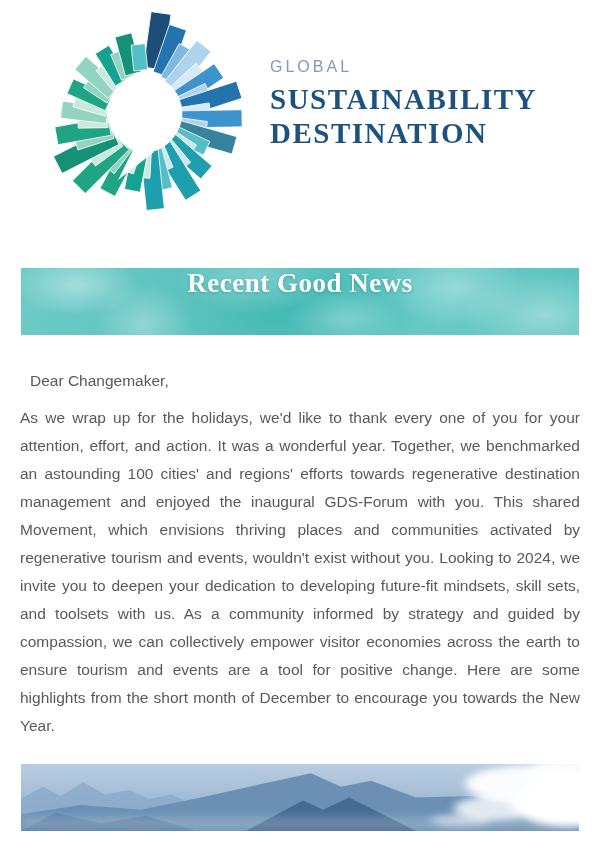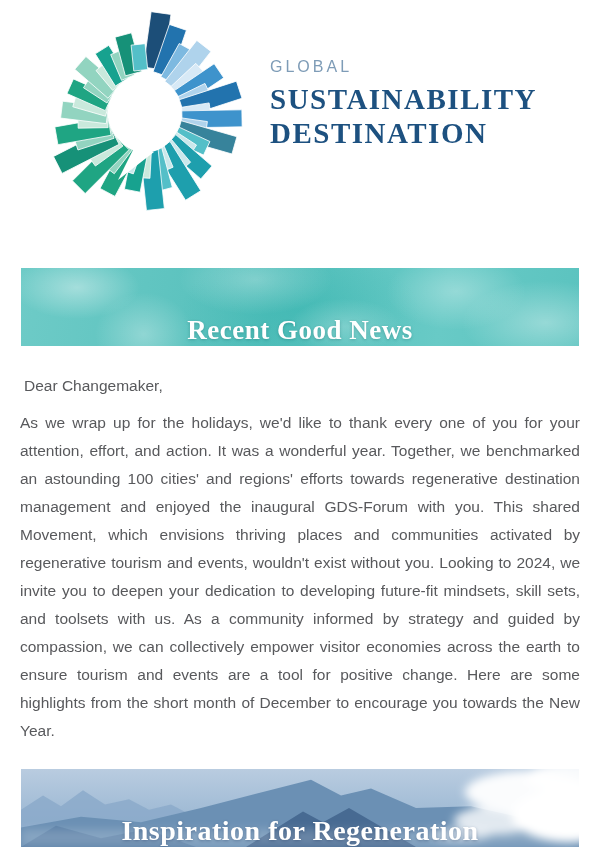--- a/index.html
+++ b/index.html
@@ -8,41 +8,41 @@
 
   
   .header{display:flex;align-items:flex-start;padding:8px 12px 0 18px;height:236px;box-sizing:border-box;}
   .logo-svg{width:240px;height:228px;flex:0 0 auto;}
   .brand-text{margin-left:12px;padding-top:50px;}
   .brand-global{font-family:"Liberation Sans",sans-serif;font-size:16px;letter-spacing:3px;color:#7E9CB7;margin:0 0 6px 0;font-weight:400;}
   .brand-title{margin:0;font-family:"Liberation Serif",serif;font-weight:700;font-size:29px;line-height:34px;letter-spacing:1.5px;color:#1D5180;}
   .brand-title span{display:block;}
 
   
-  .banner{position:relative;margin:0 21px;height:78px;display:flex;align-items:flex-end;justify-content:center;overflow:hidden;}
+  .banner{position:relative;margin:0 21px;height:67px;display:flex;align-items:flex-start;justify-content:center;overflow:hidden;}
   .banner-title{margin:0;font-family:"Liberation Serif",serif;font-weight:700;color:#ffffff;font-size:27px;letter-spacing:.5px;position:relative;z-index:2;}
   .banner-goodnews{margin-top:32px;
     background-color:#5FC6C2;
     background-image:
       radial-gradient(90px 45px at 10% 25%, rgba(255,255,255,.40), rgba(255,255,255,0) 70%),
       radial-gradient(70px 60px at 22% 85%, rgba(255,255,255,.30), rgba(255,255,255,0) 70%),
       radial-gradient(110px 50px at 42% 15%, rgba(255,255,255,.28), rgba(255,255,255,0) 70%),
       radial-gradient(80px 40px at 58% 75%, rgba(255,255,255,.25), rgba(255,255,255,0) 70%),
       radial-gradient(100px 55px at 78% 30%, rgba(255,255,255,.30), rgba(255,255,255,0) 70%),
       radial-gradient(120px 60px at 94% 70%, rgba(255,255,255,.35), rgba(255,255,255,0) 70%),
       radial-gradient(160px 80px at 50% 55%, rgba(47,178,172,.45), rgba(47,178,172,0) 75%),
       linear-gradient(100deg,#6ECBC7,#54BFBB 45%,#68CAC6 75%,#5BC3BF);}
   .banner-goodnews .banner-title{text-shadow:0 1px 3px rgba(0,80,80,.30);}
   .banner-inspiration{margin-top:24px;margin-bottom:16px;background:#8CADCC;}
   .banner-inspiration .banner-title{font-size:28px;text-shadow:0 1px 3px rgba(25,50,90,.35);}
   .mountains{position:absolute;inset:0;width:100%;height:100%;z-index:1;}
 
   
   .letter{padding:26px 20px 0 20px;color:#58595C;}
-  .greeting{margin:4px;font-size:15.5px;line-height:20px;}
+  .greeting{margin:10px;font-size:15.5px;line-height:20px;}
   .para{margin:13px 0 12px 0;font-size:15.5px;line-height:28px;text-align:justify;}
 </style>
 </head>
 <body>
 
 <div class="email">
 
   <header class="header">
     <svg class="logo-svg" viewBox="0 0 240 228" xmlns="http://www.w3.org/2000/svg">
       <g id="logo-planks" transform="translate(128,112)" stroke="#ffffff" stroke-width="0.75">
@@ -128,16 +128,15 @@
       <polygon points="225,88 282,48 302,60 328,44 395,88" fill="#476A92"></polygon>
       <rect y="68" width="558" height="20" fill="#FFFFFF" opacity="0.18" filter="url(#soft)"></rect>
       <g fill="#FFFFFF" filter="url(#soft)">
         <ellipse cx="508" cy="26" rx="64" ry="24" opacity="0.95"></ellipse>
         <ellipse cx="548" cy="52" rx="58" ry="30"></ellipse>
         <ellipse cx="475" cy="58" rx="42" ry="16" opacity="0.8"></ellipse>
         <ellipse cx="552" cy="10" rx="48" ry="18" opacity="0.9"></ellipse>
         <ellipse cx="440" cy="74" rx="30" ry="8" opacity="0.5"></ellipse>
       </g>
     </svg>
-    <h2 class="banner-title inspiration-title">Inspiration for Regeneration</h2>
   </div>
 
 </div>
 
 </body></html>

